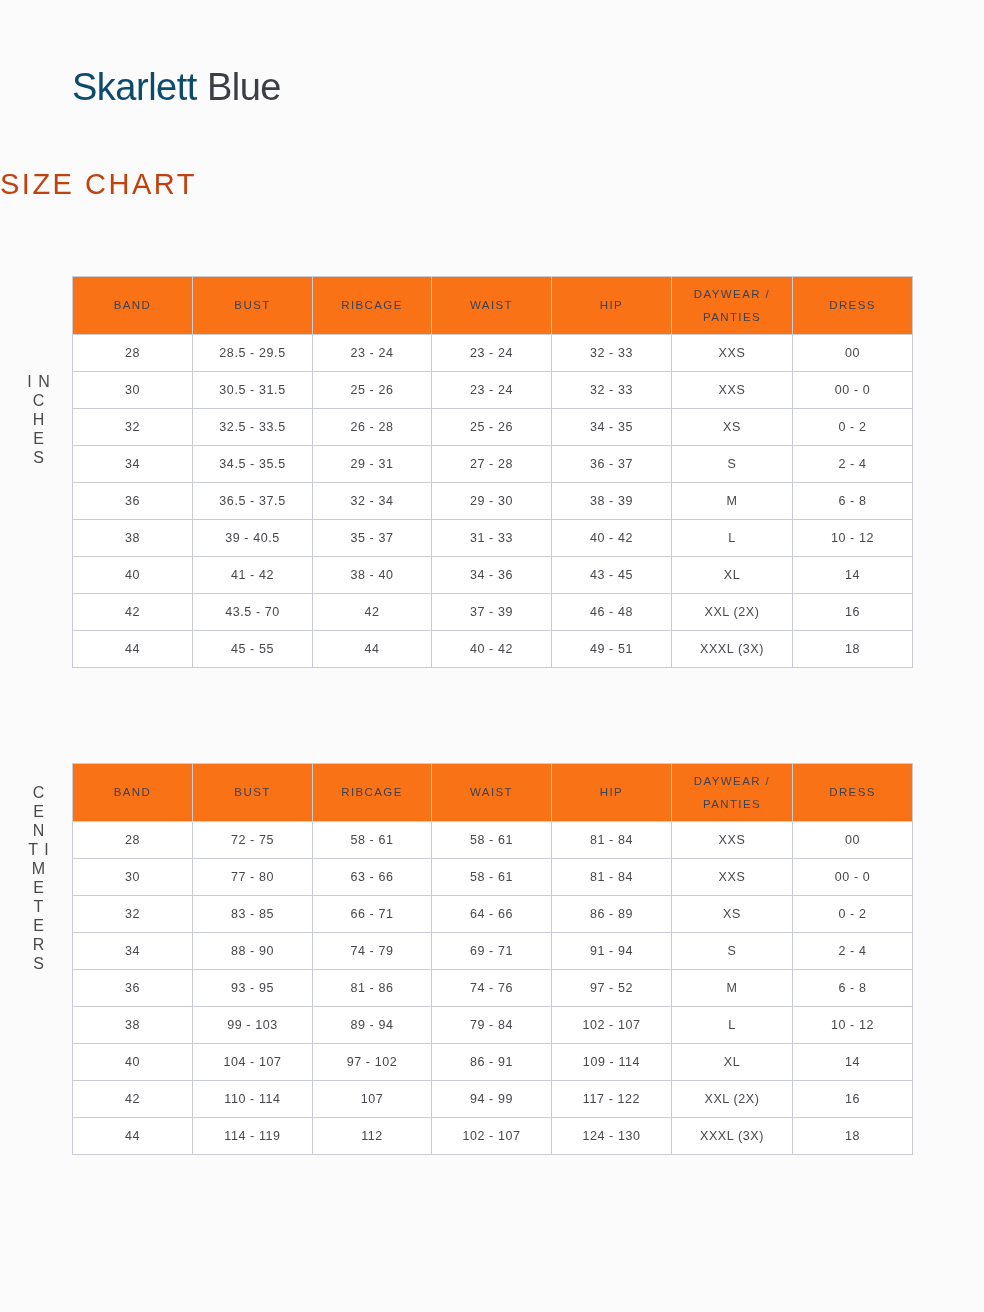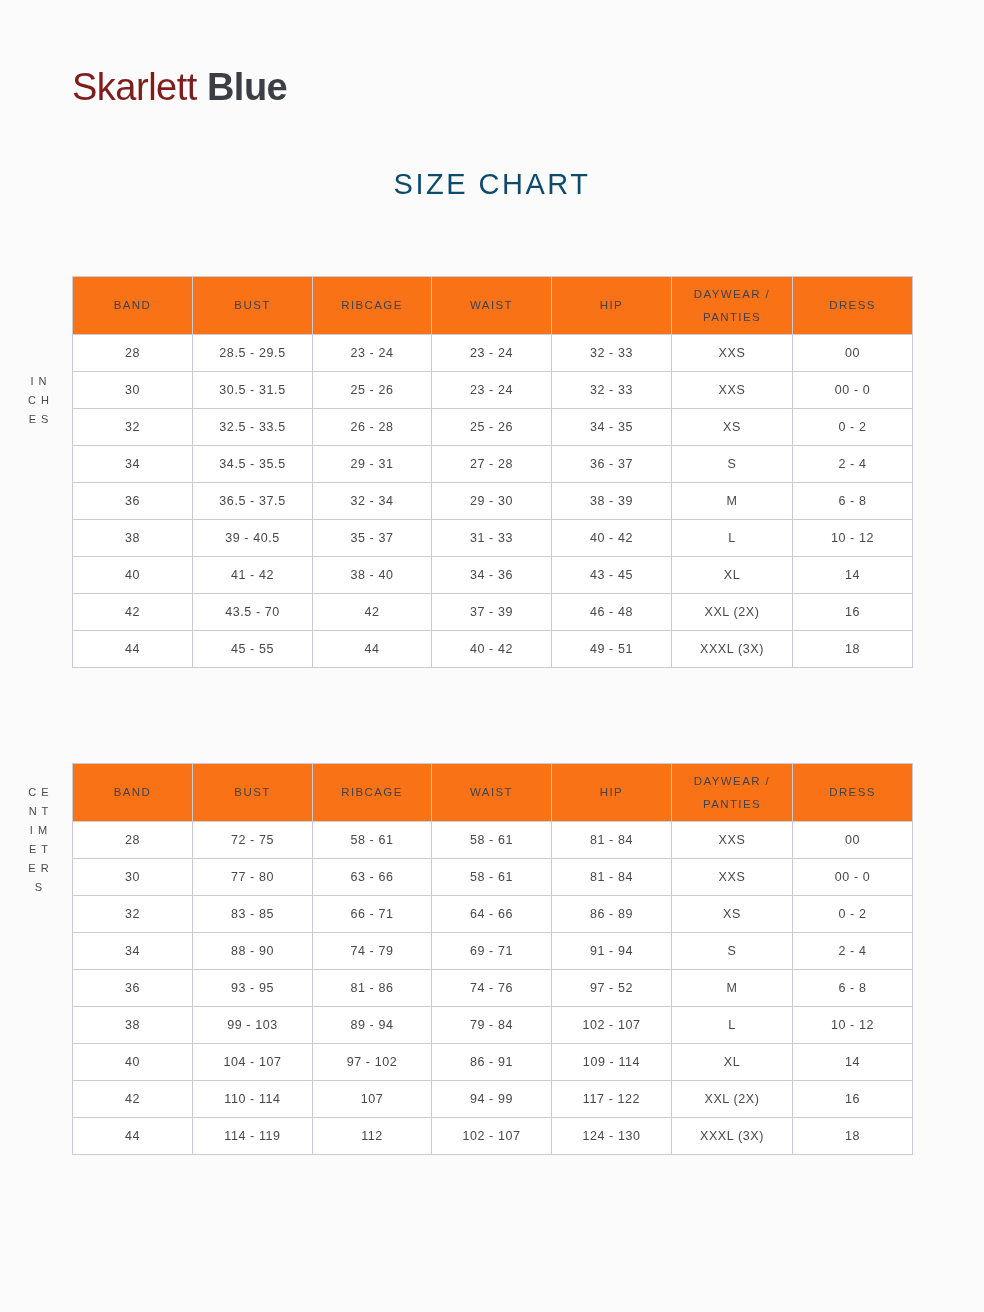--- a/index.html
+++ b/index.html
@@ -17,43 +17,42 @@
   }
   .brand {
     position: absolute;
     left: 72px;
     top: 66px;
     font-size: 38px;
     letter-spacing: -0.5px;
     white-space: nowrap;
   }
   .brand .skarlett {
-    color: #7f1d1d;
+    color: #0c4a6e;
     font-weight: 400;
   }
   .brand .blue {
     color: #3b3f45;
-    font-weight: 700;
+    font-weight: 400;
   }
   .page-title {
     position: absolute;
     top: 168px;
     left: 0;
     width: 984px;
-    text-align: center;
     font-size: 29px;
     letter-spacing: 2.5px;
-    color: #0c4a6e;
+    color: #c2410c;
     font-weight: 400;
   }
   .unit-label {
     position: absolute;
     width: 26px;
     text-align: center;
-    font-size: 11px;
+    font-size: 16px;
     letter-spacing: 1px;
     color: #4a4a4a;
     line-height: 19px;
   }
   .unit-inches {
     left: 26px;
     top: 372px;
   }
   .unit-cm {
     left: 26px;

